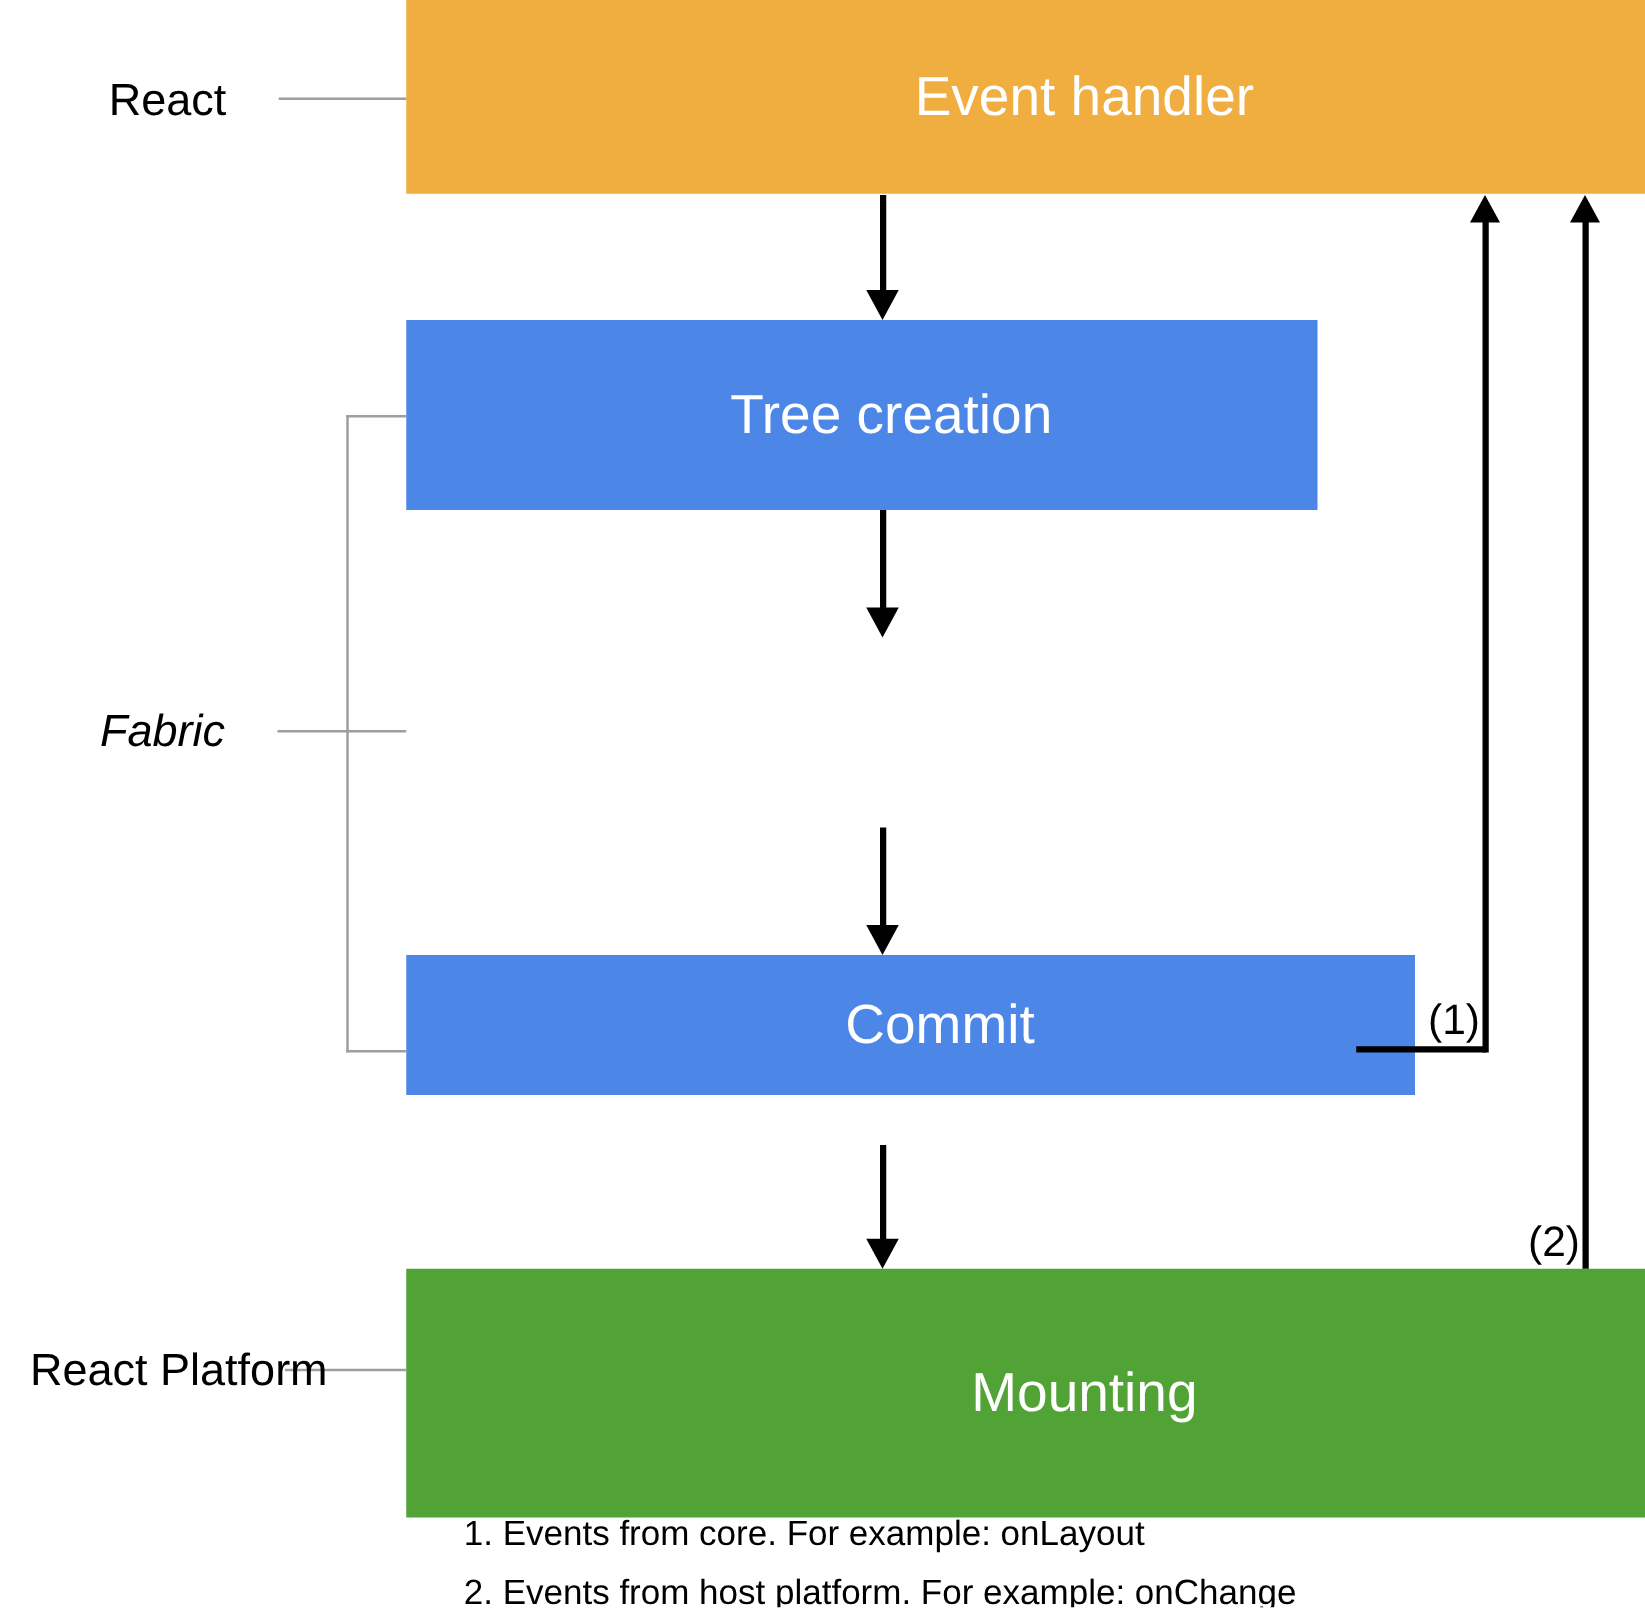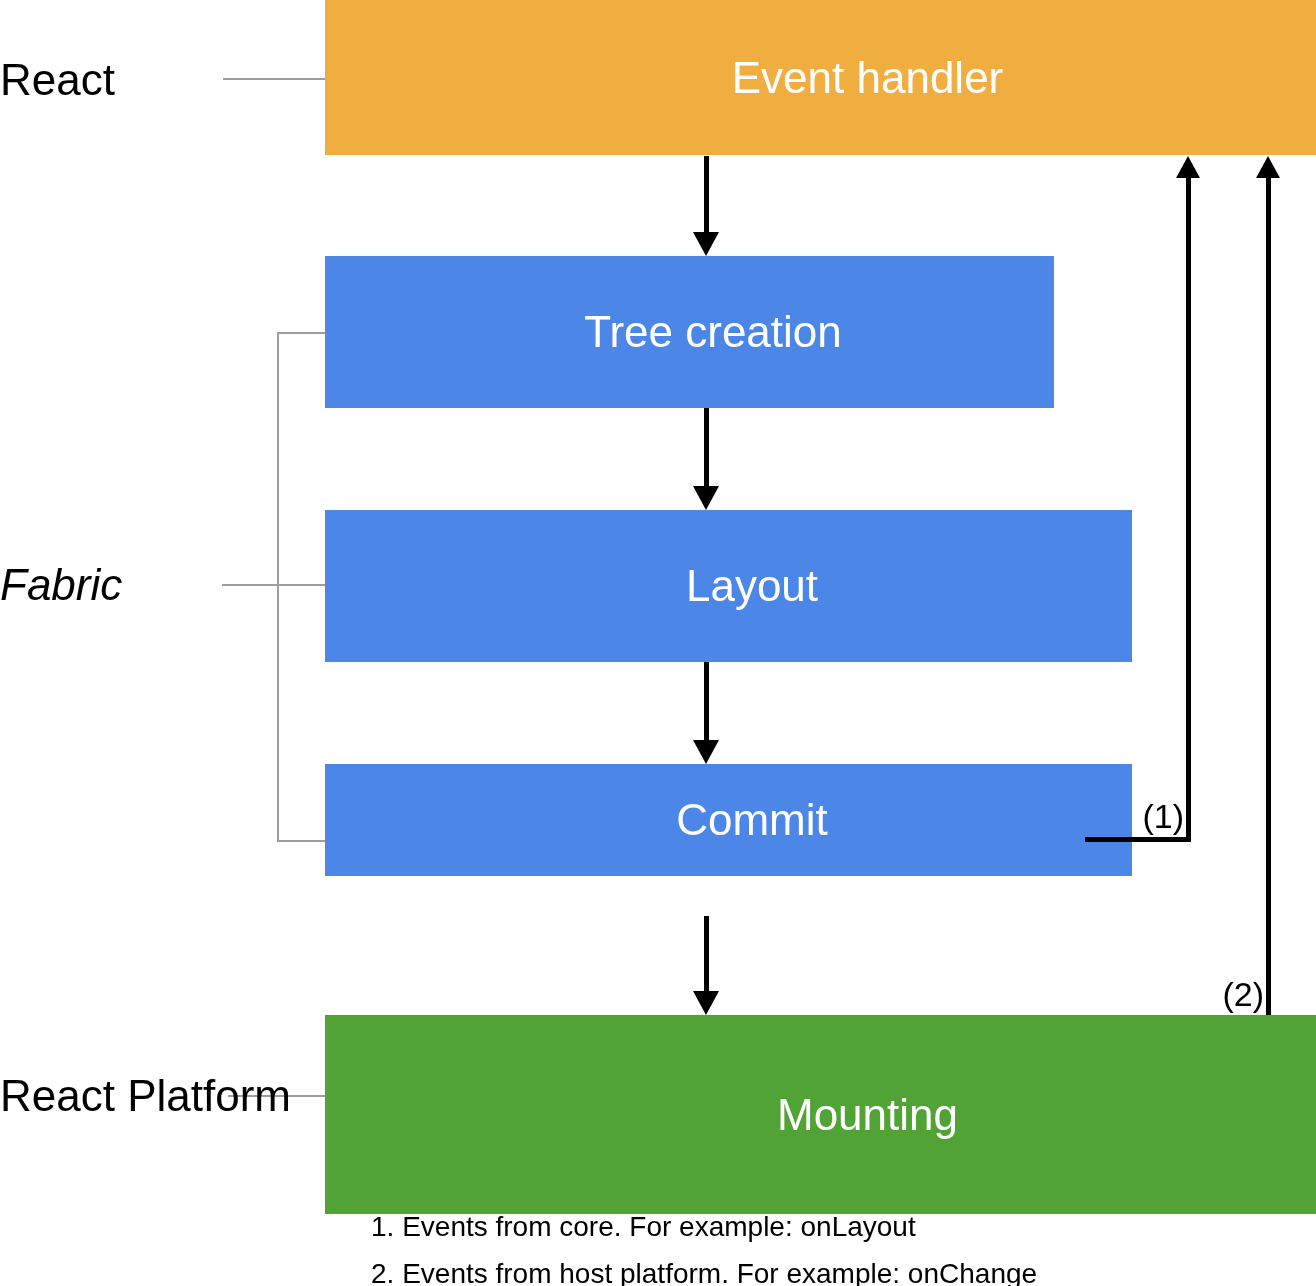--- a/index.html
+++ b/index.html
@@ -62,22 +62,22 @@
   .gray-line { position: absolute; background: #9e9e9e; }
   .react-line    { left: 223px; top: 78px;   width: 102px; height: 2px; }
   .fabric-line   { left: 222px; top: 584px;  width: 103px; height: 2px; }
   .host-line     { left: 228px; top: 1095px; width: 97px;  height: 2px; }
   .bracket-v     { left: 277px; top: 332px;  width: 2px;   height: 510px; }
   .bracket-top   { left: 277px; top: 332px;  width: 48px;  height: 2px; }
   .bracket-bot   { left: 277px; top: 840px;  width: 48px;  height: 2px; }
 
   
   .side-label {
-    position: absolute; color: #000; font-size: 44px; line-height: 44px;
-    text-align: left; white-space: nowrap;
+    position: absolute; color: #000; font-size: 36px; line-height: 44px;
+    text-align: center; white-space: nowrap; padding-left: 24px;
   }
   .lbl-react  { left: 0;   top: 58px;   width: 220px; }
   .lbl-fabric { left: 0;   top: 563px;  width: 212px; font-style: italic; }
   .lbl-host   { left: 0;   top: 1074px; width: 218px; }
 
   
   .num-label {
     position: absolute; color: #000; font-size: 34px; line-height: 38px;
     text-align: right; white-space: nowrap;
   }
@@ -94,23 +94,20 @@
 <div class="stage">
 
   <div class="box box-event" style="background-color: rgb(240, 173, 64);">
     <span>Event handler</span>
   </div>
 
   <div class="box box-tree" style="background-color: rgb(76, 135, 232);">
     <span>Tree creation</span>
   </div>
 
-  <div class="box box-layout" style="background-color: rgb(76, 135, 232);">
-    <span>Layout</span>
-  </div>
 
   <div class="box box-commit" style="background-color: rgb(76, 135, 232);">
     <span>Commit</span>
   </div>
 
   <div class="box box-mounting" style="background-color: rgb(82, 163, 54);">
     <span>Mounting</span>
   </div>
 
   <div class="down-arrow da-1"></div>

